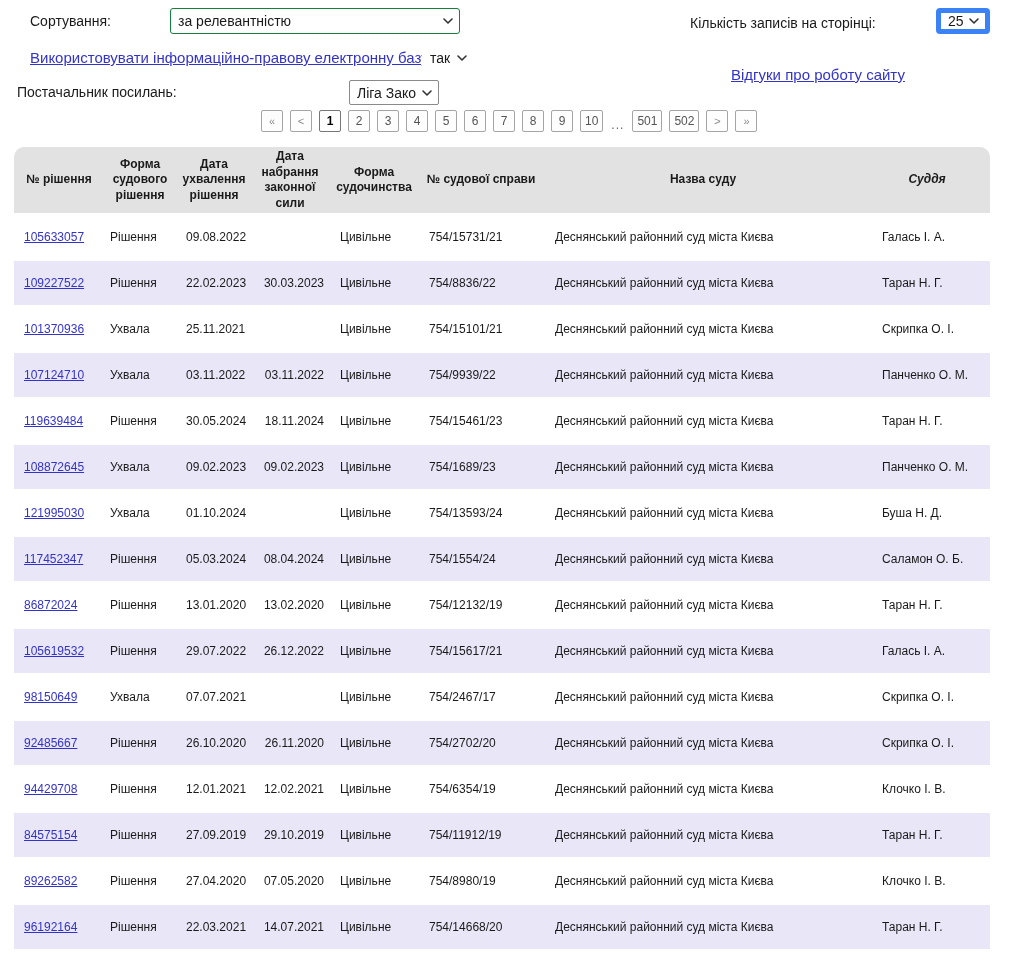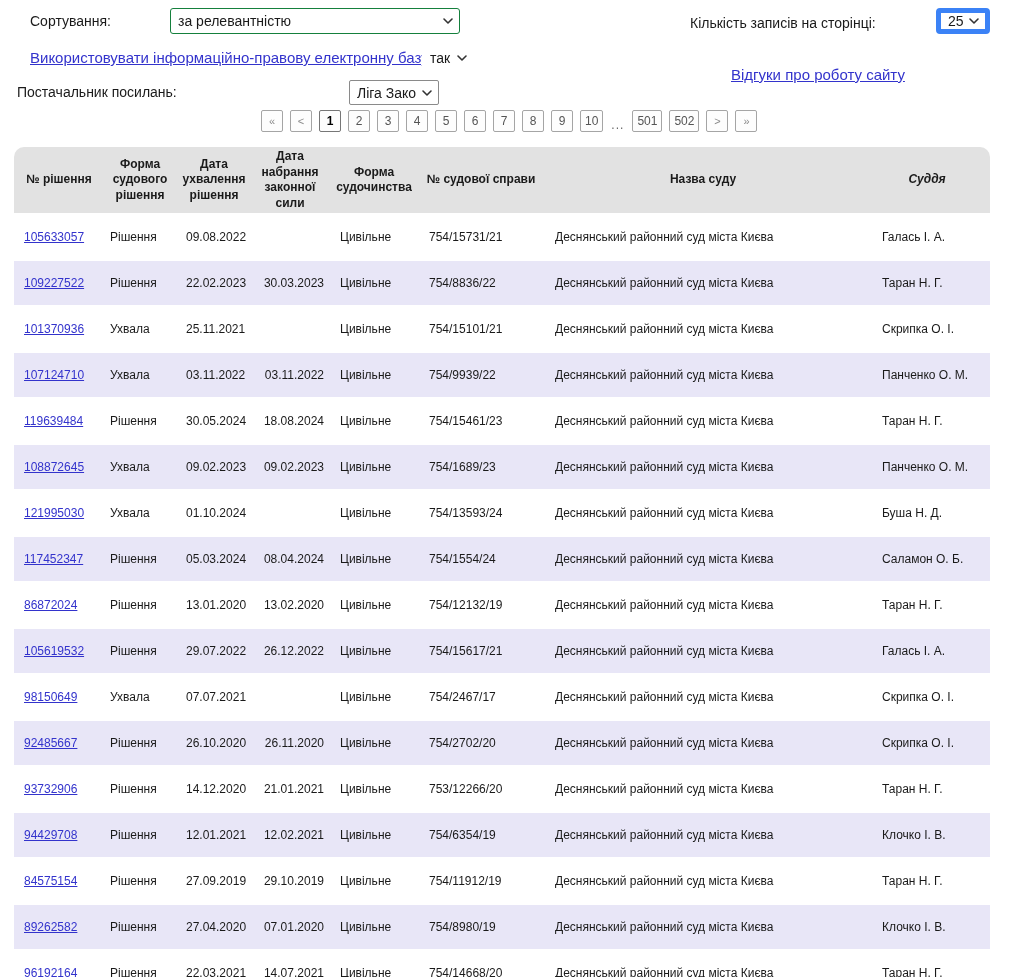--- a/index.html
+++ b/index.html
@@ -192,21 +192,21 @@
           <td class="c3">03.11.2022</td>
           <td class="c4">Цивільне</td>
           <td class="c5">754/9939/22</td>
           <td class="c6">Деснянський районний суд міста Києва</td>
           <td class="c7">Панченко О. М.</td>
         </tr>
         <tr>
           <td class="c0"><a href="#">119639484</a></td>
           <td class="c1">Рішення</td>
           <td class="c2">30.05.2024</td>
-          <td class="c3">18.08.2024</td>
+          <td class="c3">18.11.2024</td>
           <td class="c4">Цивільне</td>
           <td class="c5">754/15461/23</td>
           <td class="c6">Деснянський районний суд міста Києва</td>
           <td class="c7">Таран Н. Г.</td>
         </tr>
         <tr>
           <td class="c0"><a href="#">108872645</a></td>
           <td class="c1">Ухвала</td>
           <td class="c2">09.02.2023</td>
           <td class="c3">09.02.2023</td>
@@ -269,30 +269,20 @@
           <td class="c0"><a href="#">92485667</a></td>
           <td class="c1">Рішення</td>
           <td class="c2">26.10.2020</td>
           <td class="c3">26.11.2020</td>
           <td class="c4">Цивільне</td>
           <td class="c5">754/2702/20</td>
           <td class="c6">Деснянський районний суд міста Києва</td>
           <td class="c7">Скрипка О. І.</td>
         </tr>
         <tr>
-          <td class="c0"><a href="#">93732906</a></td>
-          <td class="c1">Рішення</td>
-          <td class="c2">14.12.2020</td>
-          <td class="c3">21.01.2021</td>
-          <td class="c4">Цивільне</td>
-          <td class="c5">753/12266/20</td>
-          <td class="c6">Деснянський районний суд міста Києва</td>
-          <td class="c7">Таран Н. Г.</td>
-        </tr>
-        <tr>
           <td class="c0"><a href="#">94429708</a></td>
           <td class="c1">Рішення</td>
           <td class="c2">12.01.2021</td>
           <td class="c3">12.02.2021</td>
           <td class="c4">Цивільне</td>
           <td class="c5">754/6354/19</td>
           <td class="c6">Деснянський районний суд міста Києва</td>
           <td class="c7">Клочко І. В.</td>
         </tr>
         <tr>
@@ -302,21 +292,21 @@
           <td class="c3">29.10.2019</td>
           <td class="c4">Цивільне</td>
           <td class="c5">754/11912/19</td>
           <td class="c6">Деснянський районний суд міста Києва</td>
           <td class="c7">Таран Н. Г.</td>
         </tr>
         <tr>
           <td class="c0"><a href="#">89262582</a></td>
           <td class="c1">Рішення</td>
           <td class="c2">27.04.2020</td>
-          <td class="c3">07.01.2020</td>
+          <td class="c3">07.05.2020</td>
           <td class="c4">Цивільне</td>
           <td class="c5">754/8980/19</td>
           <td class="c6">Деснянський районний суд міста Києва</td>
           <td class="c7">Клочко І. В.</td>
         </tr>
         <tr>
           <td class="c0"><a href="#">96192164</a></td>
           <td class="c1">Рішення</td>
           <td class="c2">22.03.2021</td>
           <td class="c3">14.07.2021</td>

